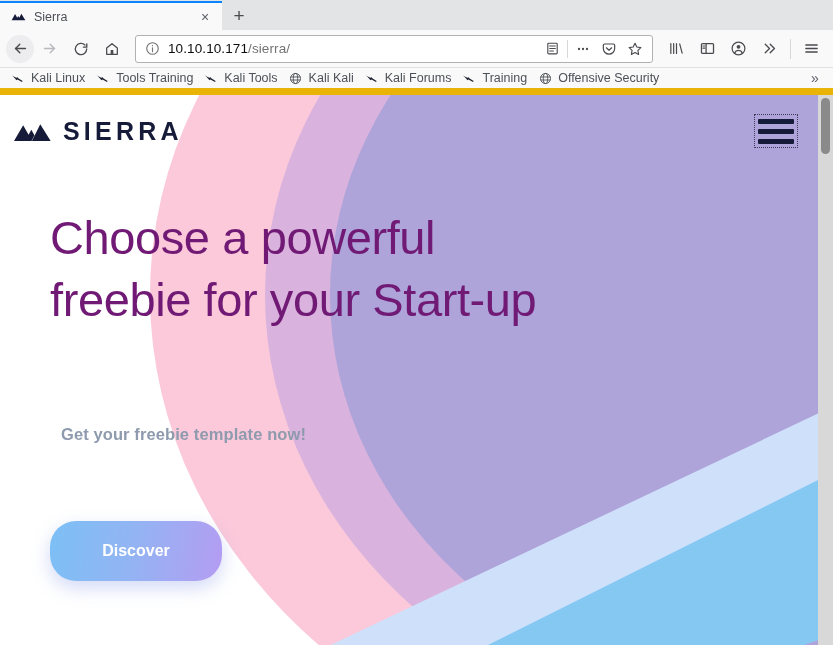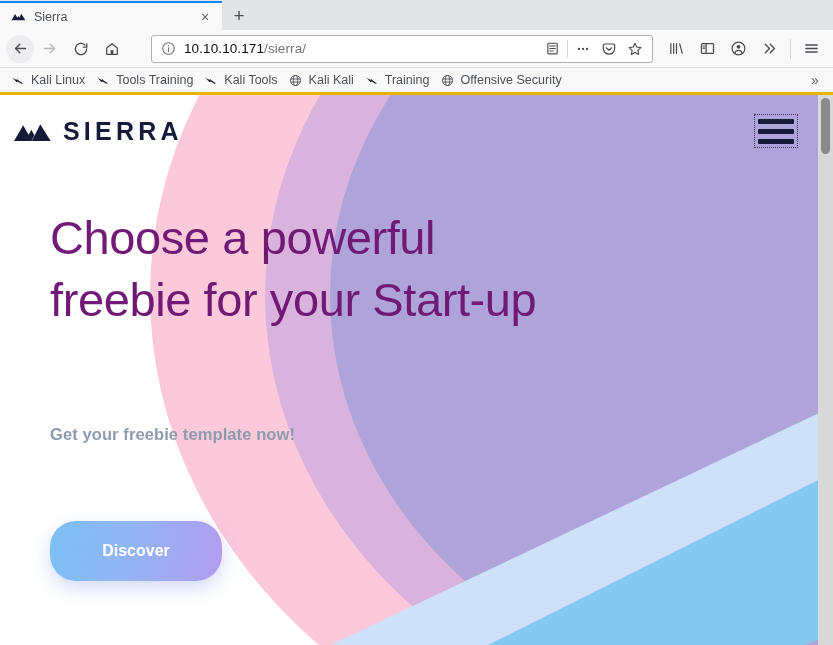--- a/index.html
+++ b/index.html
@@ -70,21 +70,21 @@
   .navbtn.circled { background: #ededf0; border-radius: 50%; width: 28px; height: 28px; }
   .navbtn svg { display: block; }
 
   .urlbar {
     flex: 1;
     height: 28px;
     background: #ffffff;
     border: 1px solid #b1b1b3;
     border-radius: 3px;
     display: flex; align-items: center;
-    margin: 0 8px 0 24px;
+    margin: 0 8px 0 8px;
     padding: 0 4px 0 9px;
     min-width: 0;
   }
   .url-id { flex: 0 0 auto; display: flex; align-items: center; }
   .url-text {
     flex: 1;
     font-size: 13.5px;
     color: #0c0c0d;
     margin-left: 8px;
     white-space: nowrap; overflow: hidden;
@@ -101,21 +101,21 @@
   .toolbar-right { display: flex; align-items: center; flex: 0 0 auto; }
   .tb-sep { width: 1px; height: 20px; background: #d7d7db; margin: 0 5px; }
 
   
   .bookmarks {
     height: 27px;
     background: #f9f9fa;
     display: flex; align-items: center;
     padding: 0 6px;
     flex: 0 0 auto;
-    border-bottom: 3px solid #eab308;
+    border-bottom: 7px solid #eab308;
   }
   .bm {
     display: flex; align-items: center;
     padding: 3px 6px 3px 4px;
     border-radius: 3px;
     white-space: nowrap;
   }
   .bm-icon { width: 16px; height: 16px; display: flex; align-items: center; justify-content: center; flex: 0 0 16px; }
   .bm-label { font-size: 12.5px; color: #4d5157; margin-left: 5px; }
   .bm-overflow {
@@ -201,20 +201,21 @@
     color: #701a75;
     letter-spacing: -0.4px;
     white-space: nowrap;
   }
   .hero-sub {
     margin-top: 94px;
     font-size: 16.5px;
     font-weight: 600;
     color: #8e9aad;
     letter-spacing: .1px;
+    margin-left: 11px;
   }
   .hero-btn {
     margin-top: 77px;
     width: 172px; height: 60px;
     border-radius: 26px;
     background: linear-gradient(100deg, #7cc0f5 0%, #93b4f3 48%, #b49cf2 100%);
     box-shadow: 0 7px 18px rgba(130,150,230,.35);
     display: flex; align-items: center; justify-content: center;
     color: #ffffff;
     font-size: 16px;
@@ -379,20 +380,29 @@
   </div>
   <div class="bm">
     <span class="bm-icon">
       <svg width="13" height="13" viewBox="0 0 24 24" fill="none" stroke="#4d5157" stroke-width="1.7">
           <circle cx="12" cy="12" r="9.3"></circle>
           <ellipse cx="12" cy="12" rx="4.1" ry="9.3"></ellipse>
           <path d="M3 9.2h18M3 14.8h18"></path>
         </svg>
     </span>
     <span class="bm-label">Kali Kali</span>
+  </div>
+  <div class="bm">
+    <span class="bm-icon">
+      <svg width="14" height="14" viewBox="0 0 24 24">
+          <path d="M2 7.5l7 4.2 2.4-1.1 1.1 1.7 7.4 4.8-1 1.8-7.9-4.2-1.9 1.3-1.4-2.1z" fill="#1f2430"></path>
+          <circle cx="5.2" cy="8.4" r="1" fill="#fff"></circle>
+        </svg>
+    </span>
+    <span class="bm-label">Kali Forums</span>
   </div>
   <div class="bm">
     <span class="bm-icon">
       <svg width="14" height="14" viewBox="0 0 24 24">
           <path d="M2 7.5l7 4.2 2.4-1.1 1.1 1.7 7.4 4.8-1 1.8-7.9-4.2-1.9 1.3-1.4-2.1z" fill="#1f2430"></path>
           <circle cx="5.2" cy="8.4" r="1" fill="#fff"></circle>
         </svg>
     </span>
     <span class="bm-label">Training</span>
   </div>

